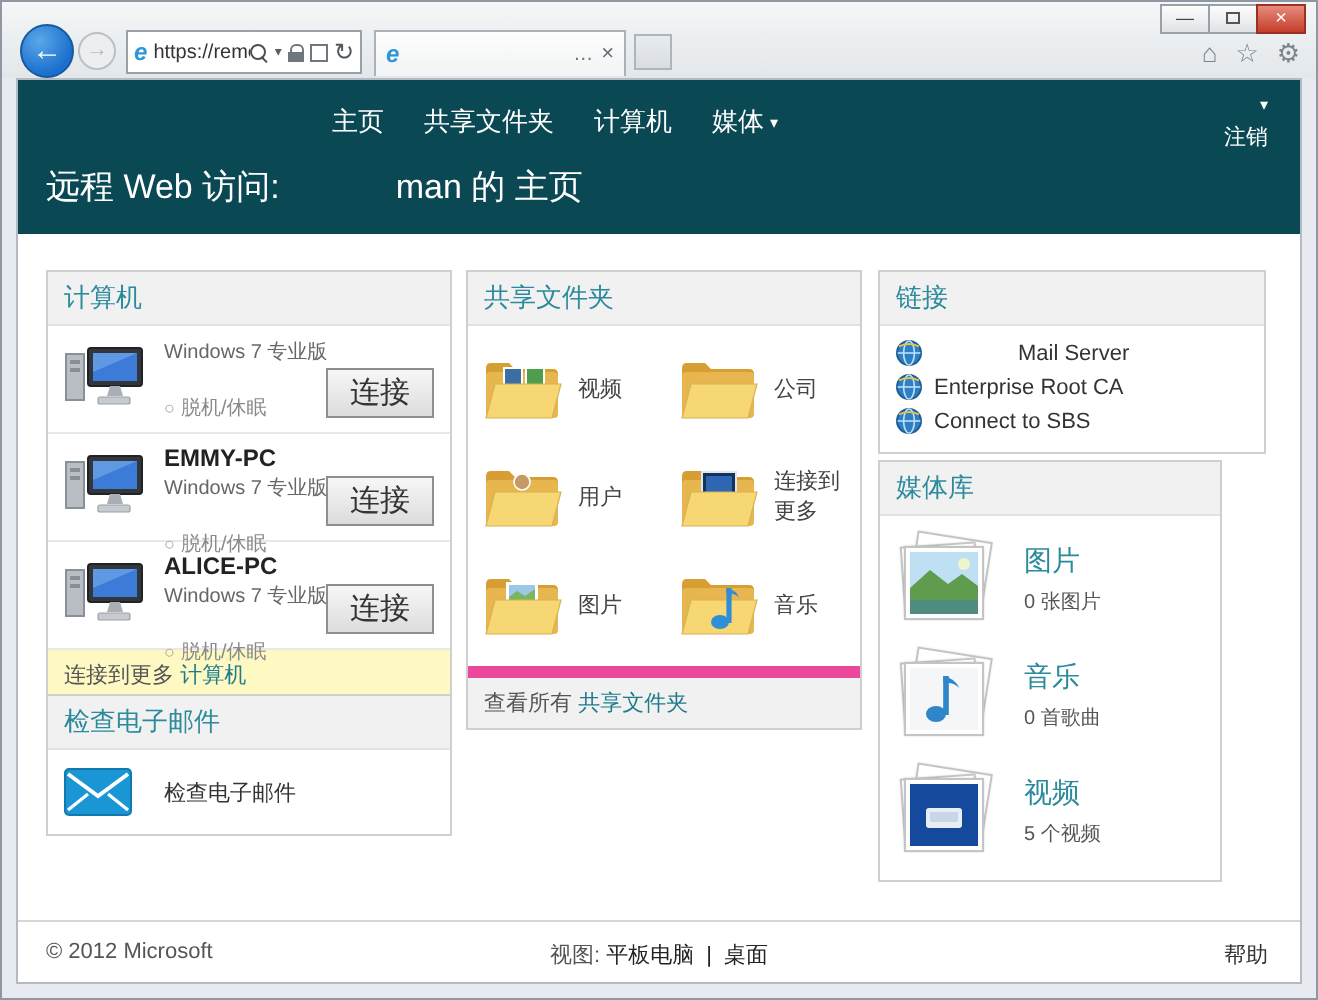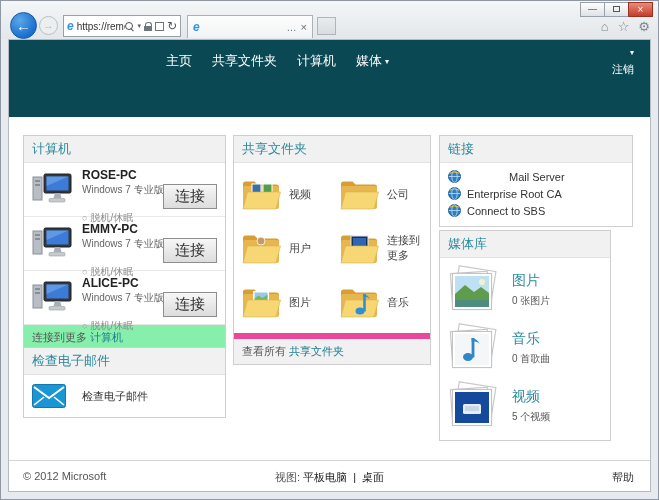--- a/index.html
+++ b/index.html
@@ -61,21 +61,21 @@
   .panel.computers { left:14px; top:18px; width:203px; }
   .pc-row { position:relative; padding:5px 8px 6px 8px; border-bottom:1px solid #e8e8e8; height:54px; }
   .pc-icon { position:absolute; left:8px; top:9px; }
   .pc-info { margin-left:50px; }
   .pc-name { font-size:12px; font-weight:bold; color:#222; }
   .pc-os { font-size:10px; color:#666; margin-top:1px; }
   .pc-status { font-size:10px; color:#8a8a8a; margin-top:14px; }
   .pc-status .circ { font-size:9px; color:#9a9a9a; margin-right:3px; }
   .connect-btn { position:absolute; right:8px; bottom:7px; font-size:15px; color:#333; padding:2px 11px;
     background:linear-gradient(#f7f7f7,#dcdcdc); border:1px solid #8e8e8e; cursor:pointer; font-family:inherit; }
-  .pc-footer { padding:5px 8px; font-size:11px; color:#555; background:#86efac; }
+  .pc-footer { padding:5px 8px; font-size:11px; color:#555; background:#fef9c3; }
   a.teal { color:#1e7b8c; text-decoration:none; cursor:pointer; }
 
   
   .panel.email { left:14px; top:230px; width:203px; }
   .email-body { display:flex; align-items:center; padding:9px 8px; gap:16px; }
   .email-label { font-size:11px; color:#333; cursor:pointer; }
 
   
   .panel.shares { left:224px; top:18px; width:198px; }
   .folder-grid { display:flex; flex-wrap:wrap; padding:4px 0; }
@@ -159,41 +159,43 @@
     <div class="site-header">
       <div class="nav">
         <a>主页</a>
         <a>共享文件夹</a>
         <a>计算机</a>
         <a><span>媒体</span><span class="dd-arrow">▾</span></a>
       </div>
       <div class="signout-wrap">
         <span class="dd-arrow">▾</span>
         <a class="signout">注销</a>
+      </div>
+      <div class="site-title">
+        <span>远程 Web 访问:</span><span class="suffix">man 的 主页</span>
       </div>
     </div>
 
     <div class="content">
 
       <div class="panel computers">
         <div class="panel-header">计算机</div>
 
         <div class="pc-row">
           <svg class="pc-icon" width="40" height="34" viewBox="0 0 40 34">
             <rect x="1" y="5" width="9" height="23" fill="#b9bec4" stroke="#8a9097" stroke-width="1"></rect>
             <rect x="3" y="8" width="5" height="2" fill="#888e94"></rect>
               <rect x="3" y="12" width="5" height="2" fill="#888e94"></rect>
             <rect x="12" y="2" width="27" height="19" rx="1.5" fill="#33373c" stroke="#1f2327"></rect>
             <rect x="14.5" y="4.5" width="22" height="14" fill="#3c7cd8"></rect>
             <polygon points="14.5,4.5 36.5,4.5 14.5,14" fill="#6ea4e8" opacity="0.7"></polygon>
             <path d="M23 21 h5 l1.5 5 h-8 z" fill="#a9afb5"></path>
             <rect x="17" y="26.5" width="16" height="3.5" rx="1" fill="#c6cbd0" stroke="#9aa0a6" stroke-width="0.6"></rect>
           </svg>
           <div class="pc-info">
-            <div class="pc-name">ROSE-PC</div>
             <div class="pc-os">Windows 7 专业版</div>
             <div class="pc-status"><span class="circ">○</span><span>脱机/休眠</span></div>
           </div>
           <button class="connect-btn">连接</button>
         </div>
 
         <div class="pc-row">
           <svg class="pc-icon" width="40" height="34" viewBox="0 0 40 34">
             <rect x="1" y="5" width="9" height="23" fill="#b9bec4" stroke="#8a9097" stroke-width="1"></rect>
             <rect x="3" y="8" width="5" height="2" fill="#888e94"></rect>

